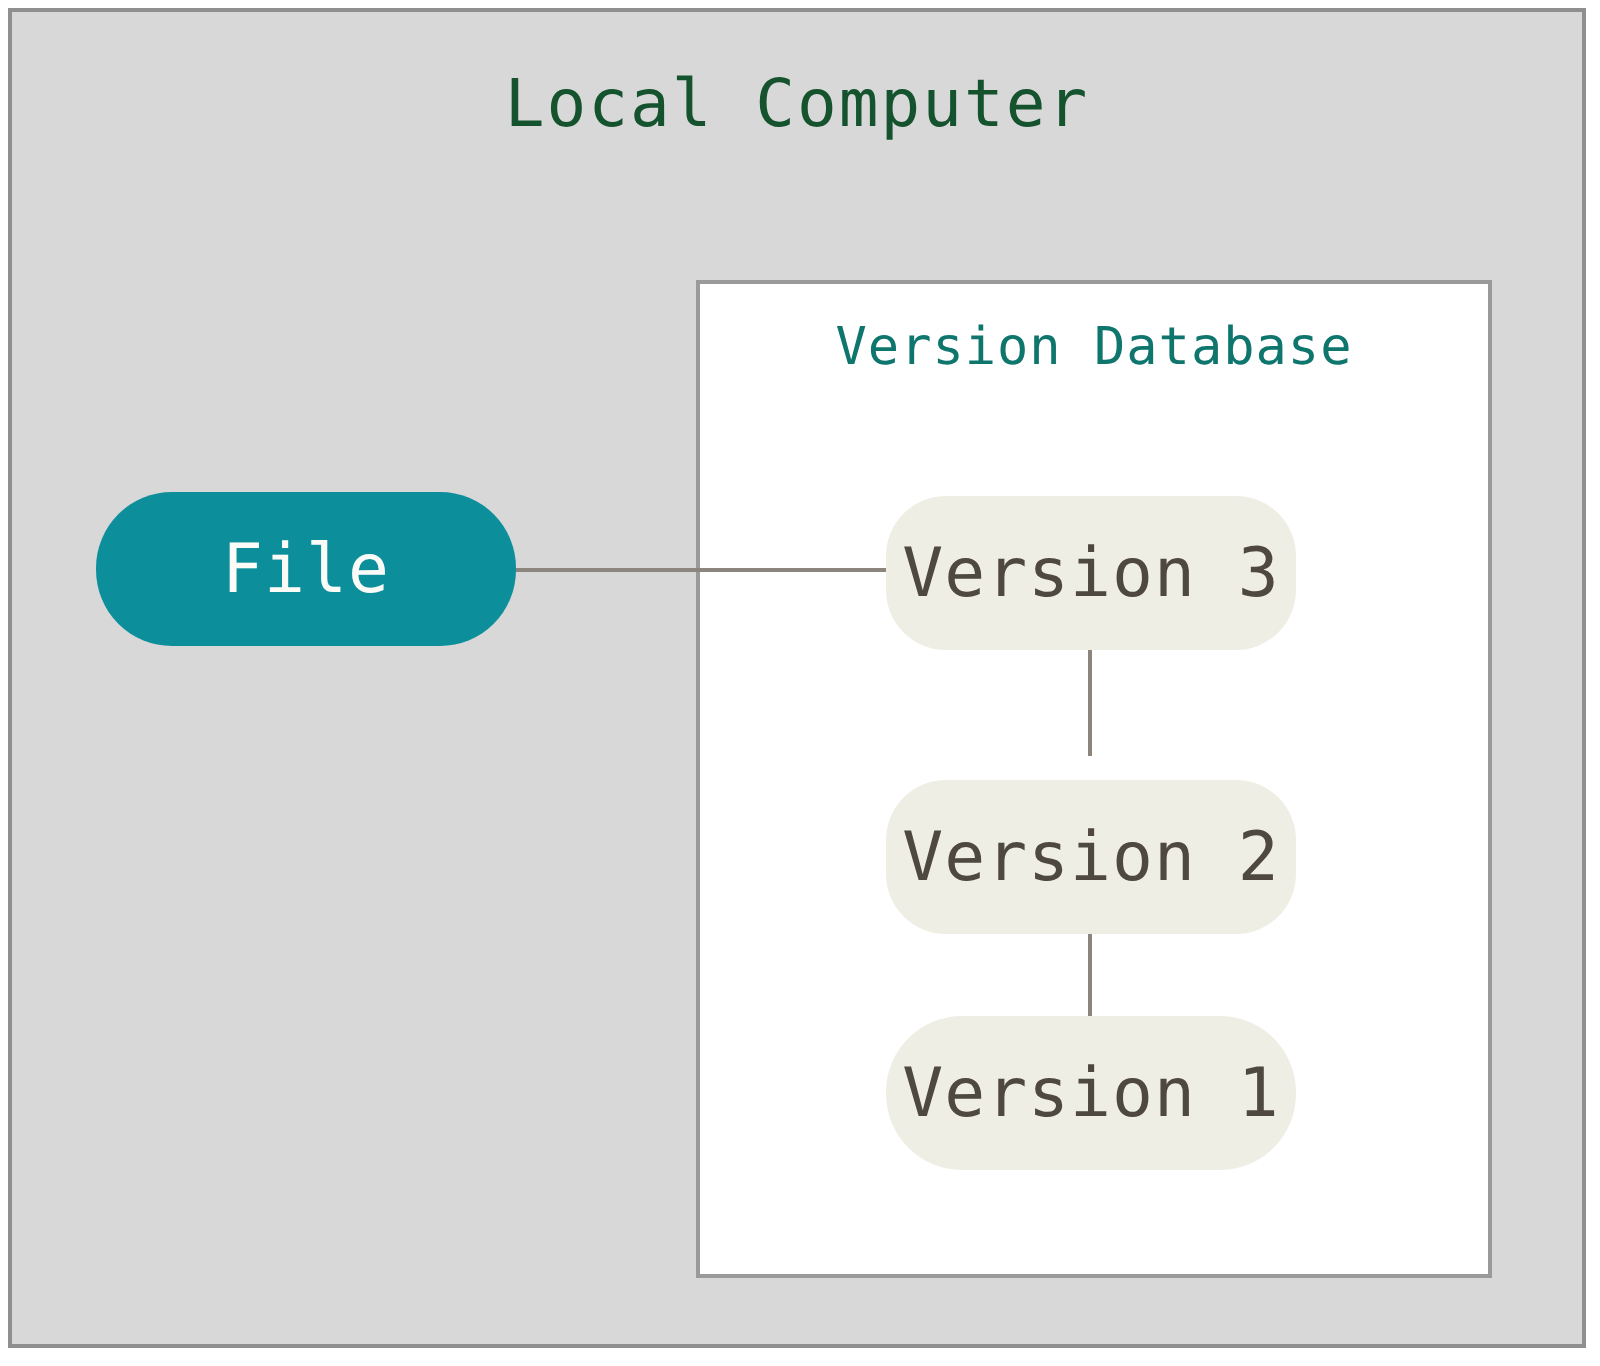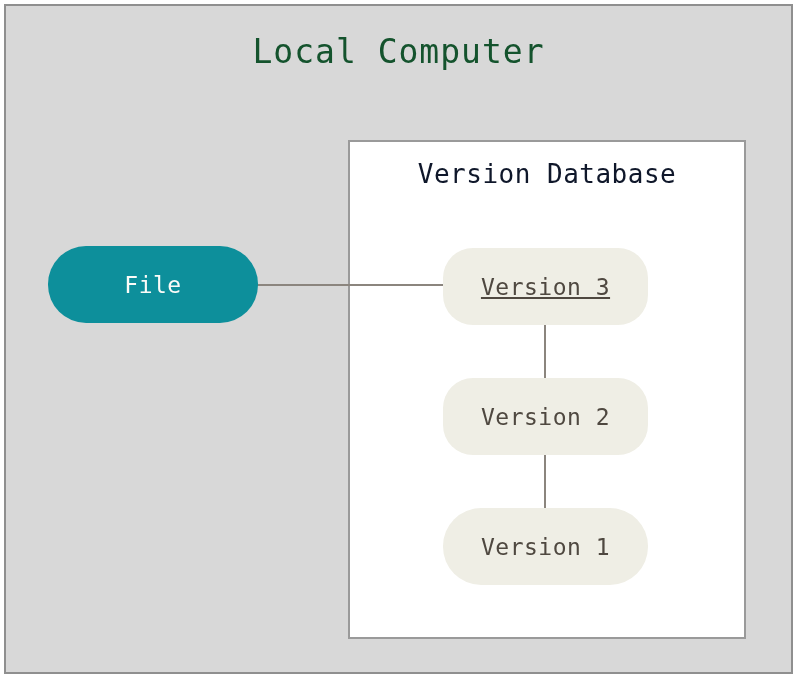--- a/index.html
+++ b/index.html
@@ -70,21 +70,21 @@
   }
 
   .version-db-title {
     position: absolute;
     left: 348px;
     top: 159px;
     width: 398px;
     text-align: center;
     font-size: 26px;
     letter-spacing: 0.5px;
-    color: #0f172a;
+    color: #0f766e;
     white-space: nowrap;
   }
 
   
   .connector {
     position: absolute;
     background: #8b857e;
   }
   .connector-h {
     height: 2px;
@@ -109,21 +109,21 @@
     height: 53px;
   }
 
   
   .node {
     position: absolute;
     display: flex;
     align-items: center;
     justify-content: center;
     box-sizing: border-box;
-    font-size: 23px;
+    font-size: 34px;
     letter-spacing: 0.5px;
     white-space: nowrap;
   }
 
   .node-file {
     left: 48px;
     top: 246px;
     width: 210px;
     height: 77px;
     background: #0d8f9b;
@@ -135,24 +135,23 @@
     left: 443px;
     width: 205px;
     height: 77px;
     background: #efeee5;
     color: #4f4840;
   }
 
   .node-v3 {
     top: 248px;
     border-radius: 30px;
-    text-decoration: underline;
   }
   .node-v2 {
-    top: 378px;
+    top: 390px;
     border-radius: 30px;
   }
   .node-v1 {
     top: 508px;
     border-radius: 38px;
     text-align: center;
   }
 </style>
 </head>
 <body>

